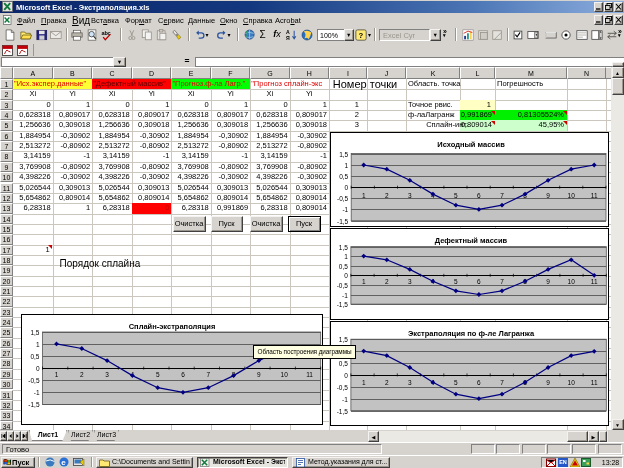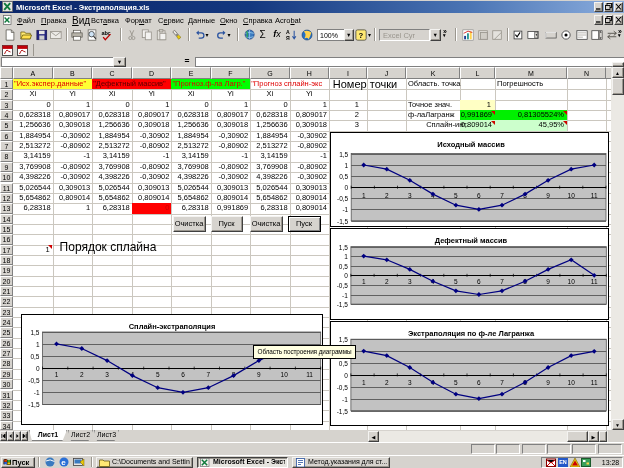--- a/index.html
+++ b/index.html
@@ -479,35 +479,35 @@
 <div class="cell" style="left:52.6px;top:203.2px;width:37.6px;height:10.35px;line-height:10.35px;font-size:7.5px;text-align:right;color:#000;">1</div>
 <div class="cell" style="left:92.2px;top:203.2px;width:37.60000000000001px;height:10.35px;line-height:10.35px;font-size:7.5px;text-align:right;color:#000;">6,28318</div>
 <div class="cell" style="left:171.4px;top:203.2px;width:37.400000000000006px;height:10.35px;line-height:10.35px;font-size:7.5px;text-align:right;color:#000;">6,28318</div>
 <div class="cell" style="left:210.8px;top:203.2px;width:37.39999999999998px;height:10.35px;line-height:10.35px;font-size:7.5px;text-align:right;color:#000;">0,991869</div>
 <div class="cell" style="left:250.2px;top:203.2px;width:37.400000000000034px;height:10.35px;line-height:10.35px;font-size:7.5px;text-align:right;color:#000;">6,28318</div>
 <div class="cell" style="left:289.6px;top:203.2px;width:37.39999999999998px;height:10.35px;line-height:10.35px;font-size:7.5px;text-align:right;color:#000;">0,809014</div>
 <div class="cell" style="left:131.8px;top:203.2px;width:37.599999999999994px;height:10.35px;line-height:10.35px;font-size:7.5px;text-align:right;color:#c80000;">0</div>
 <div class="cell" style="left:329px;top:99.7px;width:30px;height:10.35px;line-height:10.35px;font-size:7.5px;text-align:right;color:#000;">1</div>
 <div class="cell" style="left:329px;top:110.05px;width:30px;height:10.35px;line-height:10.35px;font-size:7.5px;text-align:right;color:#000;">2</div>
 <div class="cell" style="left:329px;top:120.4px;width:30px;height:10.35px;line-height:10.35px;font-size:7.5px;text-align:right;color:#000;">3</div>
-<div class="cell" style="left:408px;top:99.7px;width:60px;height:10.35px;line-height:10.35px;font-size:7.5px;text-align:left;color:#000;">Точное знач.</div>
+<div class="cell" style="left:408px;top:99.7px;width:60px;height:10.35px;line-height:10.35px;font-size:7.5px;text-align:left;color:#000;">Точное рвис.</div>
 <div class="cell" style="left:460px;top:99.7px;width:31px;height:10.35px;line-height:10.35px;font-size:7.5px;text-align:right;color:#000;">1</div>
 <div class="cell" style="left:408px;top:110.05px;width:56px;height:10.35px;line-height:10.35px;font-size:7.5px;text-align:left;color:#000;overflow:hidden;">ф-лаЛагранж</div>
 <div class="cell" style="left:460px;top:110.05px;width:32px;height:10.35px;line-height:10.35px;font-size:7.5px;text-align:right;color:#000;">0,991869</div>
 <div class="cell" style="left:495px;top:110.05px;width:69px;height:10.35px;line-height:10.35px;font-size:7.5px;text-align:right;color:#000;">0,81305524%</div>
 <div class="cell" style="left:408px;top:120.4px;width:60px;height:10.35px;line-height:10.35px;font-size:7.5px;text-align:right;color:#000;">Сплайн-инт.</div>
 <div class="cell" style="left:460px;top:120.4px;width:32px;height:10.35px;line-height:10.35px;font-size:7.5px;text-align:right;color:#000;">0,809014</div>
 <div class="cell" style="left:495px;top:120.4px;width:69px;height:10.35px;line-height:10.35px;font-size:7.5px;text-align:right;color:#000;">45,95%</div>
 <div class="ab" style="left:491px;top:110.55px;width:0;height:0;border-left:4px solid transparent;border-top:4px solid #d00000;"></div>
 <div class="ab" style="left:563px;top:110.55px;width:0;height:0;border-left:4px solid transparent;border-top:4px solid #d00000;"></div>
 <div class="ab" style="left:491px;top:120.9px;width:0;height:0;border-left:4px solid transparent;border-top:4px solid #d00000;"></div>
 <div class="ab" style="left:563px;top:120.9px;width:0;height:0;border-left:4px solid transparent;border-top:4px solid #d00000;"></div>
 <div class="cell" style="left:13px;top:244.6px;width:36.6px;height:10.35px;line-height:10.35px;font-size:7.5px;text-align:right;color:#000;">1</div>
 <div class="ab" style="left:48.1px;top:245.1px;width:0;height:0;border-left:4px solid transparent;border-top:4px solid #d00000;"></div>
-<div class="cell" style="left:59.6px;top:242px;width:80px;height:10.35px;line-height:10.35px;font-size:12px;text-align:left;color:#000;">Порядок сплайна</div>
+<div class="cell" style="left:59.6px;top:259px;width:80px;height:10.35px;line-height:10.35px;font-size:10px;text-align:left;color:#000;">Порядок сплайна</div>
 <div class="ab btn3" style="left:172.5px;top:216px;width:33px;height:16px;font-size:7.5px;line-height:14px;text-align:center;color:#000;">Очистка</div>
 <div class="ab btn3" style="left:210.5px;top:216px;width:32px;height:16px;font-size:7.5px;line-height:14px;text-align:center;color:#000;">Пуск</div>
 <div class="ab btn3" style="left:249.5px;top:216px;width:33px;height:16px;font-size:7.5px;line-height:14px;text-align:center;color:#000;">Очистка</div>
 <div class="ab btn3" style="left:287.5px;top:216px;width:33px;height:16px;font-size:7.5px;line-height:14px;text-align:center;color:#000;border:1.5px solid #000;box-shadow:inset 1px 1px 0 #fff,inset -1px -1px 0 #808080;">Пуск</div>
 <svg class="ab" style="left:330px;top:132px;background:#fff;border:1px solid #000;" width="278.5" height="94.5">
       <rect x="20.2" y="20.5" width="254.8" height="67.2" fill="#c2c2c2" stroke="#555" stroke-width="0.8"></rect>
       <line x1="20.2" y1="21.5" x2="275.0" y2="21.5" stroke="#565656" stroke-width="0.9"></line>
       <text x="17.2" y="23.7" text-anchor="end" font-size="6.5" fill="#000" font-family="Liberation Sans">1,5</text>
       <line x1="20.2" y1="32.5" x2="275.0" y2="32.5" stroke="#565656" stroke-width="0.9"></line>
       <text x="17.2" y="34.7" text-anchor="end" font-size="6.5" fill="#000" font-family="Liberation Sans">1</text>
@@ -742,20 +742,21 @@
     </svg>
 <div class="ab" style="left:29px;top:430px;width:38px;height:11px;background:#fff;border:1px solid #808080;border-top:0;clip-path:polygon(0 0,100% 0,88% 100%,8% 100%);font-size:7px;font-weight:bold;line-height:10px;text-align:center;color:#000;">Лист1</div>
 <div class="ab" style="left:68px;top:430px;width:25px;height:11px;background:#d6d3ce;border:1px solid #808080;border-top:0;clip-path:polygon(0 0,100% 0,82% 100%,12% 100%);font-size:7px;line-height:10px;text-align:center;color:#000;">Лист2</div>
 <div class="ab" style="left:94px;top:430px;width:25px;height:11px;background:#d6d3ce;border:1px solid #808080;border-top:0;clip-path:polygon(0 0,100% 0,82% 100%,12% 100%);font-size:7px;line-height:10px;text-align:center;color:#000;">Лист3</div>
 <div class="ab" style="left:368px;top:430.5px;width:240px;height:11px;background:#ebe9e4;"></div>
 <div class="ab btn3" style="left:368px;top:430.5px;width:11px;height:11px;font-size:5px;line-height:10px;text-align:center;color:#000;">◀</div>
 <div class="ab btn3" style="left:567px;top:430.5px;width:21px;height:11px;"></div>
 <div class="ab btn3" style="left:588px;top:430.5px;width:11px;height:11px;font-size:5px;line-height:10px;text-align:center;color:#000;">▶</div>
 <div class="ab btn3" style="left:599px;top:430.5px;width:8px;height:11px;"></div>
 <div class="ab" style="left:0;top:442px;width:624px;height:13px;background:#d6d3ce;border-top:1px solid #fff;"></div>
+<div class="ab" style="left:2px;top:443.5px;width:380px;height:10.5px;border:1px solid;border-color:#808080 #fff #fff #808080;font-size:7.5px;line-height:10px;padding-left:3px;color:#000;">Готово</div>
 <div class="ab" style="left:471.0px;top:443.5px;width:24px;height:10.5px;border:1px solid;border-color:#808080 #fff #fff #808080;"></div>
 <div class="ab" style="left:496.3px;top:443.5px;width:24px;height:10.5px;border:1px solid;border-color:#808080 #fff #fff #808080;"></div>
 <div class="ab" style="left:521.6px;top:443.5px;width:24px;height:10.5px;border:1px solid;border-color:#808080 #fff #fff #808080;"></div>
 <div class="ab" style="left:546.9px;top:443.5px;width:24px;height:10.5px;border:1px solid;border-color:#808080 #fff #fff #808080;"></div>
 <div class="ab" style="left:572.2px;top:443.5px;width:24px;height:10.5px;border:1px solid;border-color:#808080 #fff #fff #808080;"></div>
 <div class="ab" style="left:597.5px;top:443.5px;width:24px;height:10.5px;border:1px solid;border-color:#808080 #fff #fff #808080;"></div>
 <div class="ab" style="left:0;top:455px;width:624px;height:13px;background:#d6d3ce;border-top:1px solid #fff;"></div>
 <div class="ab btn3" style="left:1px;top:456.5px;width:34px;height:11px;"></div>
 <svg class="ab" style="left:3px;top:457.5px" width="9" height="9">
       <path d="M0.5 1.5 Q2.5 0.5 4 1.5 Q5.5 2.5 8 1.5 V6.5 Q5.5 7.5 4 6.5 Q2.5 5.5 0.5 6.5 Z" fill="#000"></path>

